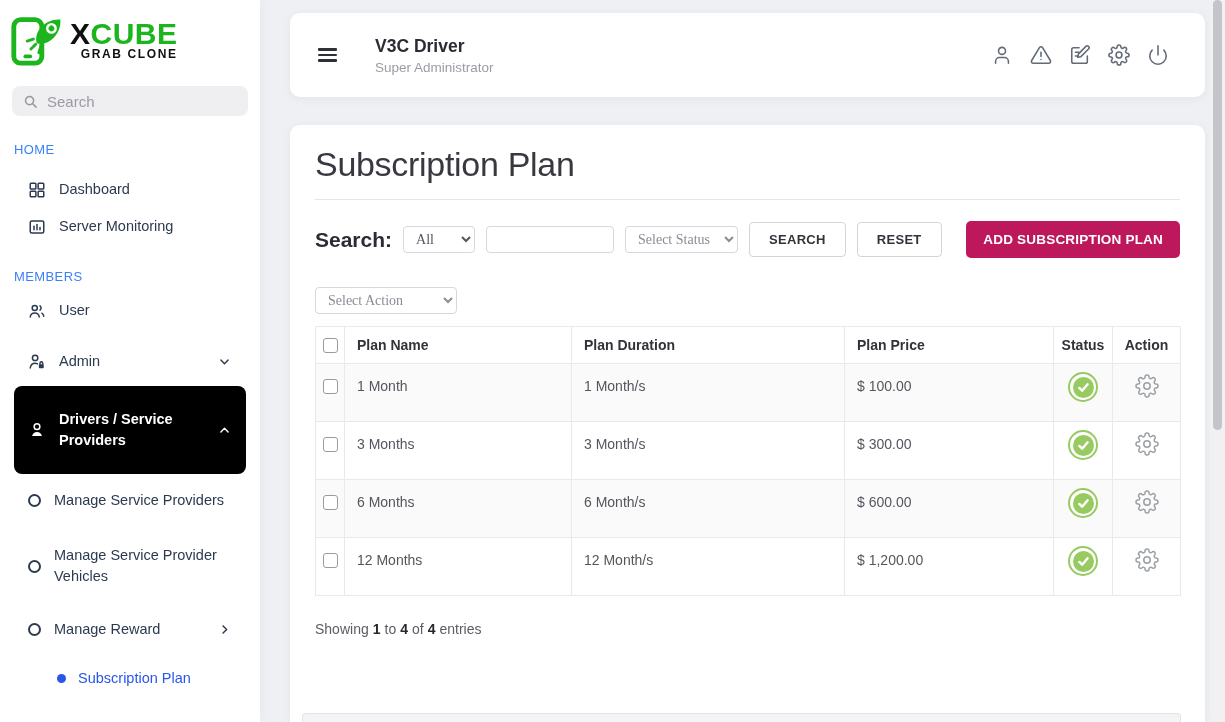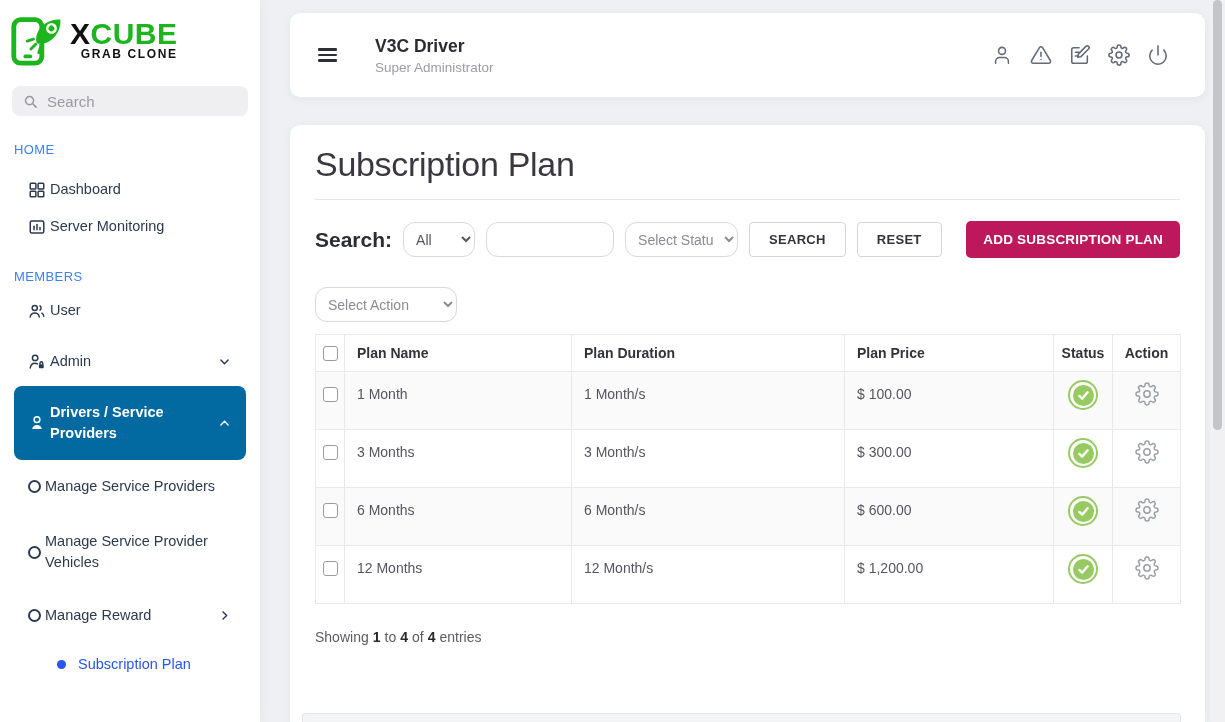--- a/index.html
+++ b/index.html
@@ -31,31 +31,31 @@
   }
   .search-box input {
     border:none; background:transparent; outline:none; width:100%;
     font-family:"Liberation Sans",sans-serif; font-size:15px; color:#555;
   }
   .search-box input::placeholder { color:#9a9aa3; }
 
   .nav-heading { margin:26px 14px 0; font-size:13px; font-weight:400; color:#3b82f6; letter-spacing:.4px; }
 
   .nav-item {
-    display:flex; align-items:center; gap:4px;
+    display:flex; align-items:center; gap:13px;
     margin:0 14px; padding:8px 14px; border-radius:8px;
     font-size:14.5px; color:#2c3a50; cursor:pointer; line-height:1.45;
   }
   .nav-item .nav-label { flex:1; }
   .nav-icon { flex:0 0 18px; }
   .mt14{margin-top:14px}.mt8{margin-top:8px}.mt24{margin-top:24px}.mt6{margin-top:6px}
   .mt18{margin-top:18px}.mt16{margin-top:16px}.mt12{margin-top:12px}
 
   .nav-item.active {
-    background:#0369a1; color:#fff; font-weight:600; padding:16px 14px;
+    background:#000000; color:#fff; font-weight:600; padding:23px 14px;
   }
   .nav-item.gray { background:#ececef; padding:9px 14px; }
   .circle-ic { width:13px; height:13px; border:2px solid #2c3a50; border-radius:50%; flex:0 0 13px; }
   .chev { flex:0 0 14px; }
   .chev.top { align-self:flex-start; margin-top:5px; }
 
   .nav-item.sub-link { padding-left:43px; color:#2856eb; gap:12px; }
   .bullet { width:9px; height:9px; border-radius:50%; background:#2856eb; flex:0 0 9px; }
 
   
@@ -79,22 +79,22 @@
     background:#fff; border-radius:10px 10px 0 0; z-index:1;
     box-shadow:0 2px 8px rgba(150,155,175,.12);
     padding:0 25px; overflow:hidden;
   }
   .page-title { margin-top:20px; font-size:34px; font-weight:500; color:#3a3740; letter-spacing:-.3px; }
   .divider { height:1px; background:#e6e6ea; margin-top:15px; }
 
   .filter-row { display:flex; align-items:center; gap:11px; margin-top:21px; }
   .filter-label { font-size:21px; font-weight:700; color:#2c2c34; margin-right:0; }
   select, .txt-input {
-    height:35px; border:1px solid #d7d7dd; border-radius:12px; background:#fff;
-    font-family:Liberation Sans, sans-serif; font-size:14px; color:#55555e;
+    height:27px; border:1px solid #d7d7dd; border-radius:4px; background:#fff;
+    font-family:Liberation Serif, serif; font-size:14px; color:#55555e;
     padding:0 8px; outline:none;
   }
   select.muted { color:#8b8b94; }
   .sel-type { width:72px; }
   .txt-input { width:128px; }
   .sel-status { width:113px; }
   .sel-action { width:142px; margin-top:29px; display:block; }
   .btn-outline {
     height:35px; padding:0 19px; background:#fff; border:1px solid #d4d4da; border-radius:4px;
     font-family:"Liberation Sans",sans-serif; font-size:13px; font-weight:700; color:#33333b;

